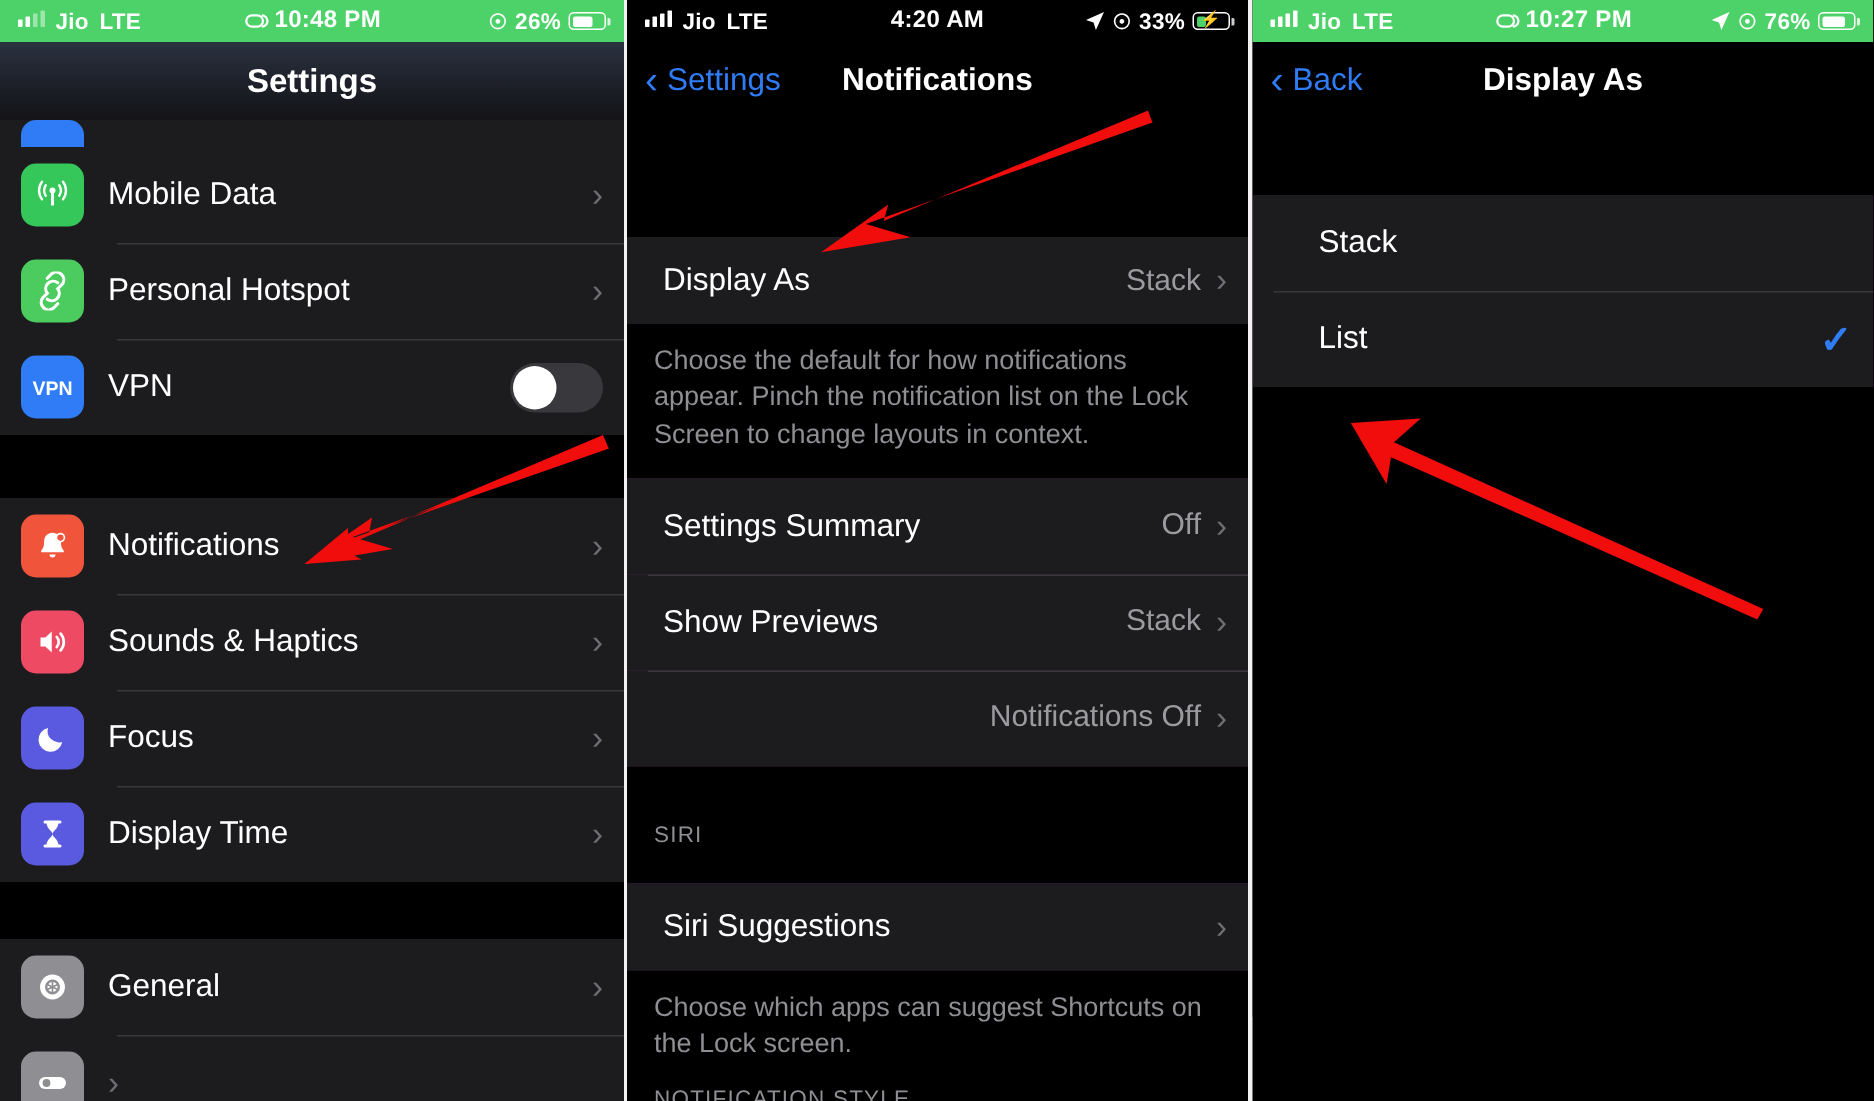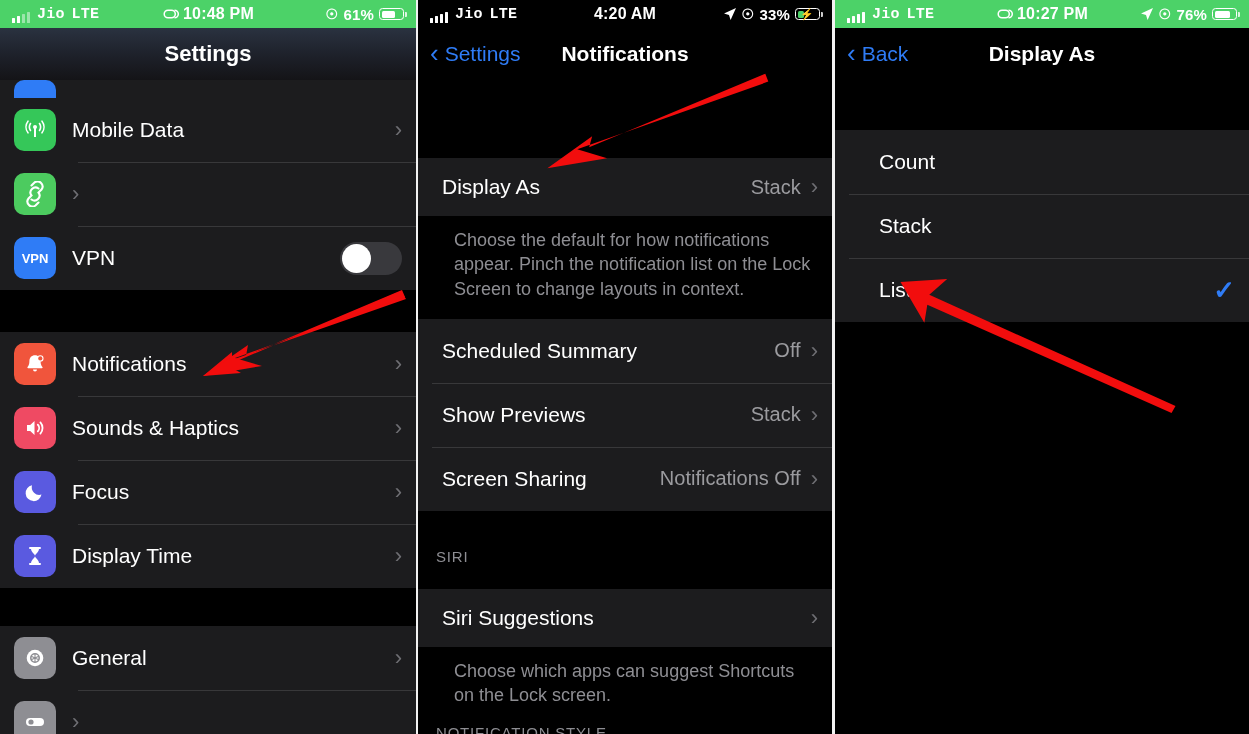--- a/index.html
+++ b/index.html
@@ -16,21 +16,21 @@
   .panel.p3 { width: 417px; border-left: 3px solid #f2f2f2; }
 
   
   .statusbar {
     height: 28px; display: flex; align-items: center;
     padding: 0 12px; color: #fff; font-size: 16px; font-weight: 600;
     letter-spacing: .2px; position: relative;
   }
   .statusbar.green { background: #4cd268; }
   .statusbar.black { background: #000; }
-  .sb-left { display: flex; align-items: flex-end; gap: 7px; font-family: Liberation Mono, monospace; }
+  .sb-left { display: flex; align-items: flex-start; gap: 7px; }
   .sb-center {
     position: absolute; left: 0; right: 0; text-align: center;
     font-size: 16px; font-weight: 600; pointer-events: none;
     display: flex; align-items: center; justify-content: center; gap: 2px;
   }
   .sb-right {
     margin-left: auto; display: flex; align-items: center; gap: 5px;
     font-size: 15px; font-weight: 600; position: relative; z-index: 2;
   }
   .bars { display: flex; align-items: flex-end; gap: 2px; height: 12px; }
@@ -102,21 +102,21 @@
     width: 62px; height: 33px; border-radius: 17px; background: #39393d;
     position: relative; flex: none;
   }
   .toggle .knob {
     position: absolute; top: 2px; left: 2px; width: 29px; height: 29px;
     border-radius: 50%; background: #fff;
   }
 
   .footnote {
     color: #8e8e93; font-size: 18px; line-height: 1.35;
-    padding: 12px 16px 18px 36px; background: #000;
+    padding: 12px 16px 18px 18px; background: #000;
   }
   .grouphdr {
     color: #8e8e93; font-size: 15px; letter-spacing: .8px;
     background: #000; padding: 0 18px 24px 18px; display: flex; align-items: flex-end;
   }
 
   
   .tile-mobiledata { background: #35c759; }
   .tile-hotspot    { background: #4ccb5f; }
   .tile-vpn        { background: #2f7cf6; font-size: 13px; font-weight: 700; }
@@ -159,21 +159,21 @@
       </div>
       <div class="sb-center">
         <svg width="19" height="13" viewBox="0 0 19 13">
           <path d="M6 2.2 A3.3 3.3 0 1 0 6 9.8 L9.5 9.8 A3.3 3.3 0 1 0 9.5 2.2 Z" fill="none" stroke="#fff" stroke-width="1.5"></path>
           <path d="M12.5 2.2 A3.3 3.3 0 1 1 12.5 9.8" fill="none" stroke="#fff" stroke-width="1.5"></path>
         </svg>
         <span>10:48 PM</span>
       </div>
       <div class="sb-right">
         <span class="glyph">☉</span>
-        <span>61%</span>
+        <span>26%</span>
         <span class="batt">
             <span class="fill" style="width:67%"></span>
           </span>
       </div>
     </div>
 
     <div class="navbar grad">
       <div class="nav-title">Settings</div>
     </div>
 
@@ -195,20 +195,21 @@
         <div class="chev">›</div>
       </div>
 
       <div class="row">
         <div class="icon-tile tile-hotspot">
           <svg width="26" height="26" viewBox="0 0 26 26">
             <path d="M16.5 7.5a5 5 0 0 0-7 7l-3 3a5 5 0 0 0 7 7l3-3" fill="none" stroke="#fff" stroke-width="2.1" stroke-linecap="round"></path>
             <path d="M9.5 18.5a5 5 0 0 0 7-7l3-3a5 5 0 0 0-7-7l-3 3" fill="none" stroke="#fff" stroke-width="2.1" stroke-linecap="round"></path>
           </svg>
         </div>
+        <div class="row-label">Personal Hotspot</div>
         <div class="chev">›</div>
       </div>
 
       <div class="row">
         <div class="icon-tile tile-vpn">VPN</div>
         <div class="row-label">VPN</div>
         <div class="toggle">
             <span class="knob"></span>
           </div>
       </div>
@@ -341,31 +342,30 @@
         <div class="row-label" style="padding-left:10px">Display As</div>
         <div class="row-value">Stack</div>
         <div class="chev">›</div>
       </div>
     </div>
 
     <div class="footnote">Choose the default for how notifications appear. Pinch the notification list on the Lock Screen to change layouts in context.</div>
 
     <div class="rowgroup">
       <div class="row nosep" style="height:64px">
-        <div class="row-label" style="padding-left:10px">Scheduled Summary</div>
+        <div class="row-label" style="padding-left:10px">Settings Summary</div>
         <div class="row-value">Off</div>
         <div class="chev">›</div>
       </div>
       <div class="row nosep" style="height:64px">
         <div class="row-label" style="padding-left:10px">Show Previews</div>
         <div class="row-value">Stack</div>
         <div class="chev">›</div>
       </div>
       <div class="row nosep" style="height:64px">
-        <div class="row-label" style="padding-left:10px;flex:none">Screen Sharing</div>
         <div class="row-value" style="margin-left:auto">Notifications Off</div>
         <div class="chev">›</div>
       </div>
     </div>
 
     <div class="gap" style="height:48px"></div>
     <div class="grouphdr" style="height:30px">SIRI</div>
 
     <div class="rowgroup">
       <div class="row nosep" style="height:58px">
@@ -420,23 +420,20 @@
         <span class="chev-back">‹</span>
         <span>Back</span>
       </div>
       <div class="nav-title small">Display As</div>
     </div>
 
     <div class="gap" style="height:50px"></div>
 
     <div class="rowgroup">
       <div class="row nosep" style="height:64px">
-        <div class="row-label" style="padding-left:30px">Count</div>
-      </div>
-      <div class="row nosep" style="height:64px">
         <div class="row-label" style="padding-left:30px">Stack</div>
       </div>
       <div class="row nosep" style="height:64px">
         <div class="row-label" style="padding-left:30px">List</div>
         <div class="check">✓</div>
       </div>
     </div>
 
     <div class="scrollfill" style="height:420px"></div>
 

